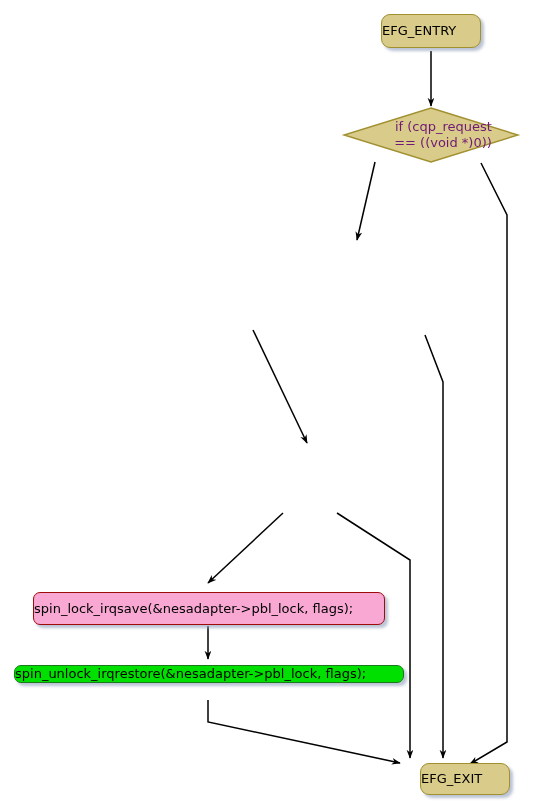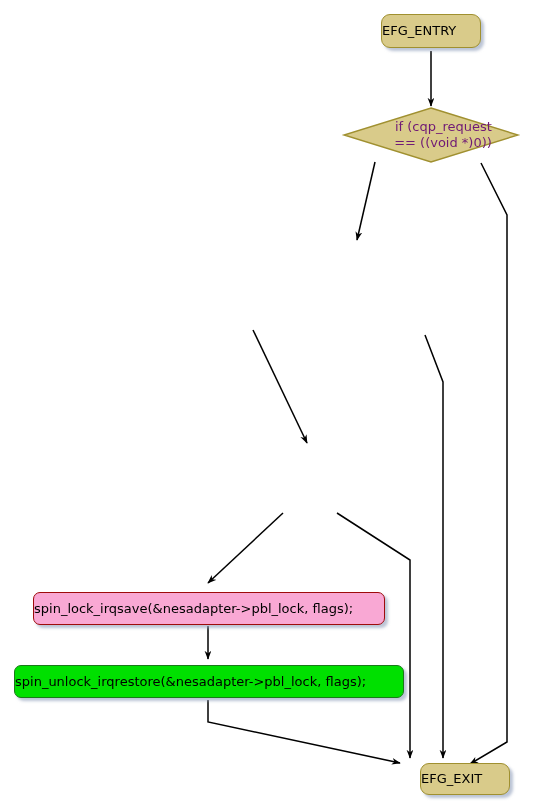--- a/index.html
+++ b/index.html
@@ -135,21 +135,21 @@
     <div class="dtext">if (cqp_request
 == ((void *)0))</div>
   </div>
 
 
 
   <div class="node proc proc-red" style="left:33px; top:592px; width:352px; height:33px;">
     <span>spin_lock_irqsave(&amp;nesadapter-&gt;pbl_lock, flags);</span>
   </div>
 
-  <div class="node proc proc-green" style="left:14px; top:665px; width:390px; height:33px;">
+  <div class="node proc proc-green" style="left:14px; top:665px; width:390px; height:18px;">
     <span>spin_unlock_irqrestore(&amp;nesadapter-&gt;pbl_lock, flags);</span>
   </div>
 
   <div class="node term" style="left:420px; top:763px; width:90px; height:32px;">
     <span>EFG_EXIT</span>
   </div>
 
 </div>
 
 </body></html>

